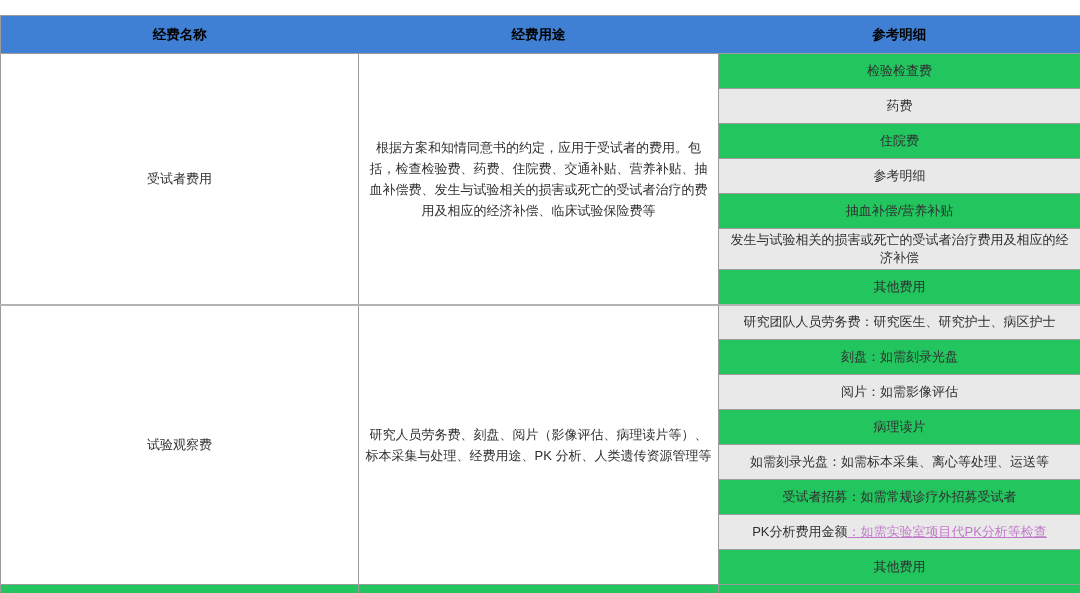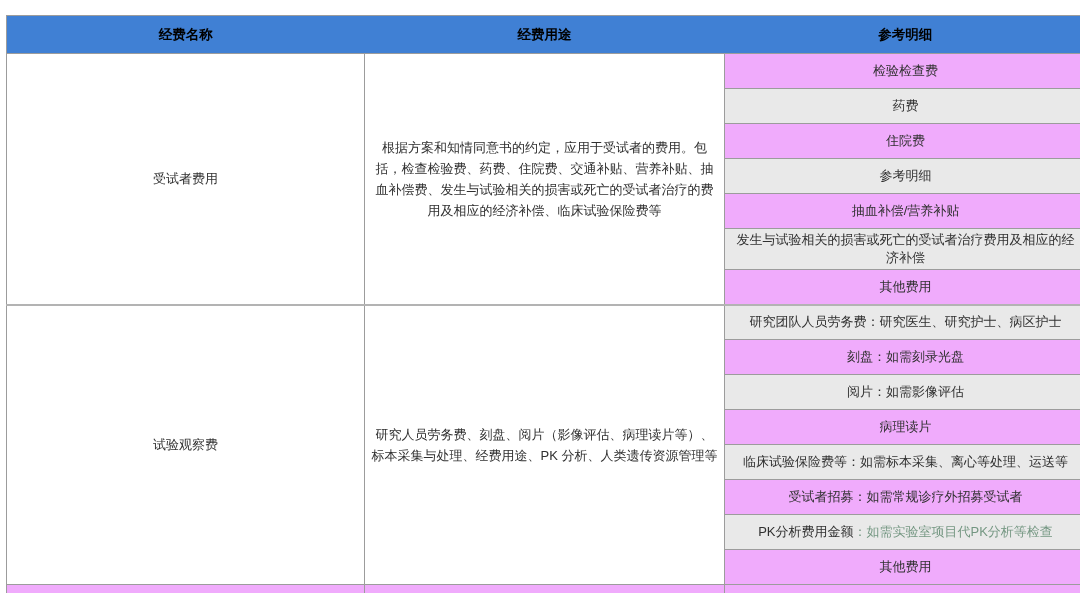--- a/index.html
+++ b/index.html
@@ -16,21 +16,20 @@
     width: 1080px; height: 593px;
     overflow: hidden;
     background: #ffffff;
     font-family: "Liberation Sans", "DejaVu Sans", sans-serif;
     color: var(--body-text);
   }
   .screen {
     width: 1080px; height: 593px;
     overflow: hidden;
     position: relative;
-    padding-left: 6px;
   }
   table.fee-table {
     border-collapse: collapse;
     table-layout: fixed;
     width: 1080px;
     margin-top: 15px;
     border: 1px solid var(--border);
   }
   thead tr { height: 38px; }
   thead th {
@@ -45,36 +44,37 @@
     padding: 0;
   }
   tbody tr { height: 35px; }
   tbody td {
     border: 1px solid var(--border);
     font-size: 13px;
     text-align: center;
     vertical-align: middle;
     padding: 2px 8px;
     line-height: 18px;
-    background: #f0abfc;
+    background: #22c55e;
   }
   td.name-cell { background: #ffffff; text-align: center; }
   td.purpose-cell {
     background: #ffffff;
     line-height: 21px;
     padding: 2px 6px;
   }
   td.detail-cell.alt { background: var(--row-alt-bg); margin-top: 32px; }
   tr.section-start td { border-top: 2px solid var(--section-border); }
   tr.cut-row { height: 14px; }
   tr.cut-row td { border-bottom: none; padding: 0; }
   .faded {
     opacity: 0.55;
     filter: blur(0.7px);
-    color: #14532d;
+    color: #a21caf;
+    text-decoration: underline;
   }
 </style>
 </head>
 <body>
 
 <div class="screen">
   <table class="fee-table">
     <colgroup>
       <col style="width:358px">
       <col style="width:360px">
@@ -119,21 +119,21 @@
         <tr>
           <td class="detail-cell"><span>刻盘：如需刻录光盘</span></td>
         </tr>
         <tr>
           <td class="detail-cell alt"><span>阅片：如需影像评估</span></td>
         </tr>
         <tr>
           <td class="detail-cell"><span>病理读片</span></td>
         </tr>
         <tr>
-          <td class="detail-cell alt"><span>临床试验保险费等：如需标本采集、离心等处理、运送等</span></td>
+          <td class="detail-cell alt"><span>如需刻录光盘：如需标本采集、离心等处理、运送等</span></td>
         </tr>
         <tr>
           <td class="detail-cell"><span>受试者招募：如需常规诊疗外招募受试者</span></td>
         </tr>
         <tr>
           <td class="detail-cell alt"><span>PK分析费用金额</span><span class="faded">：如需实验室项目代PK分析等检查</span></td>
         </tr>
         <tr>
           <td class="detail-cell"><span>其他费用</span></td>
         </tr>

